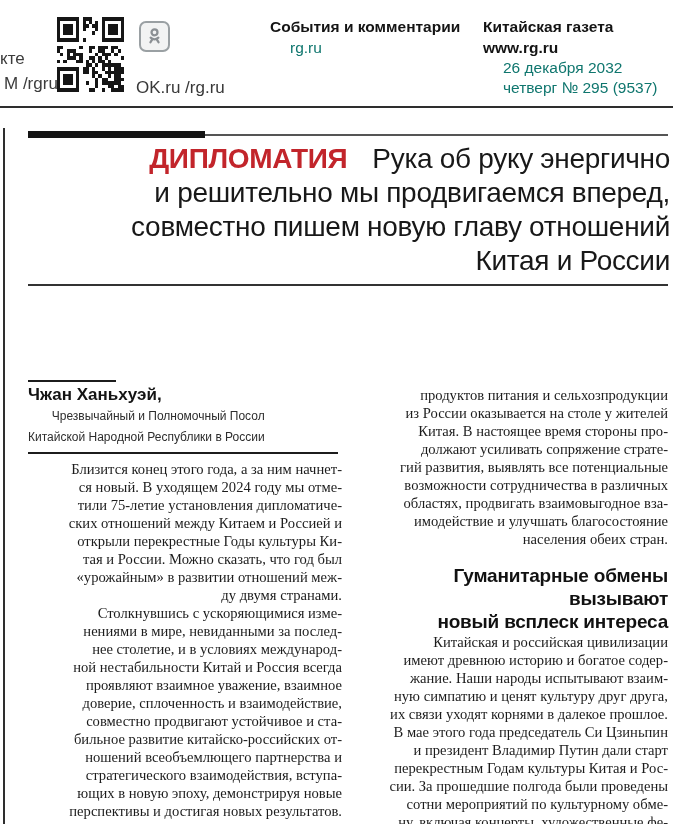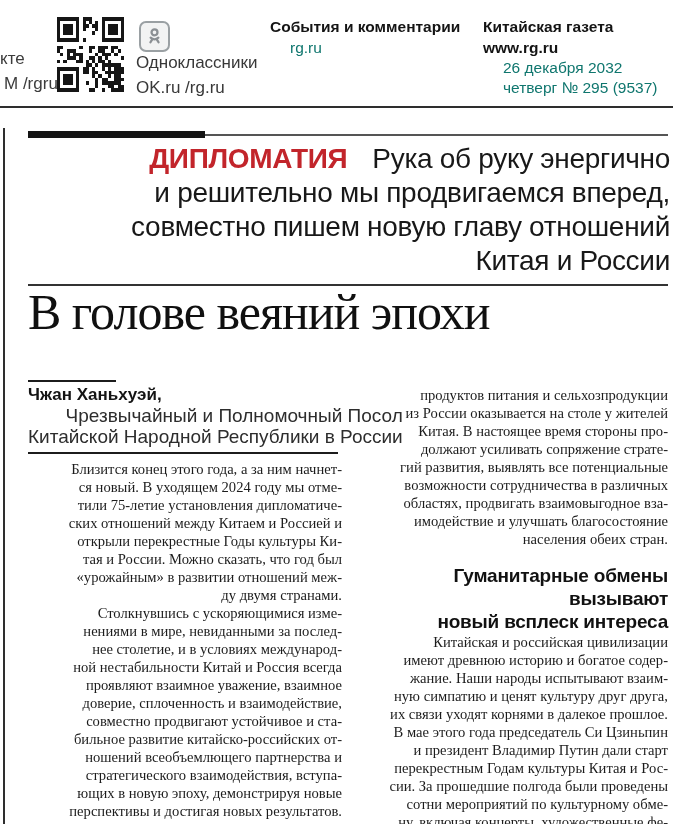--- a/index.html
+++ b/index.html
@@ -27,21 +27,21 @@
   
   .kicker{width:642px;font-size:28px;line-height:34px;letter-spacing:-0.3px;}
   .kick{font-weight:bold;margin-right:25px;}
   .headline{white-space:pre-line;font-weight:500;color:#181818;}
   
   .big-title{font-family:"Liberation Serif",serif;font-size:50px;line-height:52px;
     letter-spacing:-1px;color:#101010;white-space:nowrap;}
   
   .by-rule{background:#1c1c1c;}
   .by-name{font-size:17px;font-weight:bold;color:#141414;white-space:nowrap;}
-  .by-role{font-size:19px;line-height:20.5px;color:#2d2d2d;white-space:pre-line;}
+  .by-role{font-size:12px;line-height:20.5px;color:#2d2d2d;white-space:pre-line;}
   .col-rule{background:#1c1c1c;}
   
   .bodycol{font-family:"Liberation Serif",serif;font-size:14.6px;line-height:18px;color:#1c1c1c;}
   .bodycol p{margin:0;white-space:pre;}
   .bodycol p.indent{text-indent:22px;margin-left:12px;}
   .subhead{font-family:"Liberation Sans",sans-serif;font-size:19px;line-height:23px;
     font-weight:bold;color:#111;white-space:pre-line;margin:16px 0 0 0;letter-spacing:-0.2px;}
   .p-after-sub{margin-top:0 !important;}
 </style>
 </head>
@@ -186,21 +186,20 @@
     </div>
 
   <div class="abs ok-badge" style="left:139px;top:21px;">
     <svg viewBox="0 0 24 24" fill="none" stroke="#8b9094" stroke-width="2.6" stroke-linecap="round">
       <circle cx="12" cy="7.2" r="3.4"></circle>
       <path d="M7.6 13.4 c2.6 2.2 6.2 2.2 8.8 0"></path>
       <path d="M9.4 15.2 l-2.0 3.4"></path>
       <path d="M14.6 15.2 l2.0 3.4"></path>
     </svg>
   </div>
-  <div class="abs soc-line" style="left:136px;top:53px;">Одноклассники</div>
   <div class="abs soc-line" style="left:136px;top:78px;">OK.ru /rg.ru</div>
 
   <div class="abs mh-bold" style="left:270px;top:18px;">События и комментарии</div>
   <div class="abs mh-reg" style="left:270px;top:39px;">rg.ru</div>
 
   <div class="abs mh-bold" style="left:483px;top:18px;">Китайская газета</div>
   <div class="abs mh-bold" style="left:483px;top:39px;">www.rg.ru</div>
   <div class="abs mh-reg" style="left:483px;top:59px;">26 декабря 2032</div>
   <div class="abs mh-reg" style="left:483px;top:79px;">четверг № 295 (9537)</div>
 
@@ -212,21 +211,20 @@
 
   <div class="abs kicker" style="left:28px;top:142px;">
     <span class="kick" style="color: rgb(194, 37, 43);">ДИПЛОМАТИЯ</span><span class="headline">Рука об руку энергично
 и решительно мы продвигаемся вперед,
 совместно пишем новую главу отношений
 Китая и России</span>
   </div>
 
   <div class="abs hairline" style="left:28px;top:284px;width:640px;height:2px;"></div>
 
-  <div class="abs big-title" style="left:28px;top:286px;">В голове веяний эпохи</div>
 
   <div class="abs by-rule" style="left:28px;top:380px;width:88px;height:2px;"></div>
   <div class="abs by-name" style="left:28px;top:385px;">Чжан Ханьхуэй,</div>
   <div class="abs by-role" style="left:28px;top:406px;">Чрезвычайный и Полномочный Посол
 Китайской Народной Республики в России</div>
   <div class="abs col-rule" style="left:28px;top:452px;width:310px;height:2px;"></div>
 
   <div class="abs bodycol" style="left:28px;top:460px;width:314px;">
     <p>Близится конец этого года, а за ним начнет-
 ся новый. В уходящем 2024 году мы отме-

